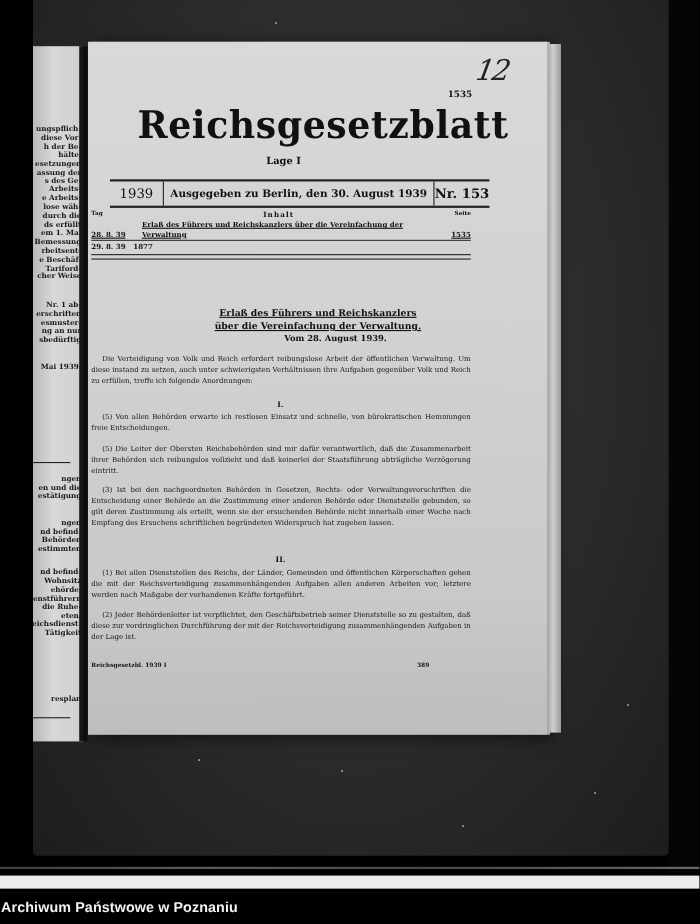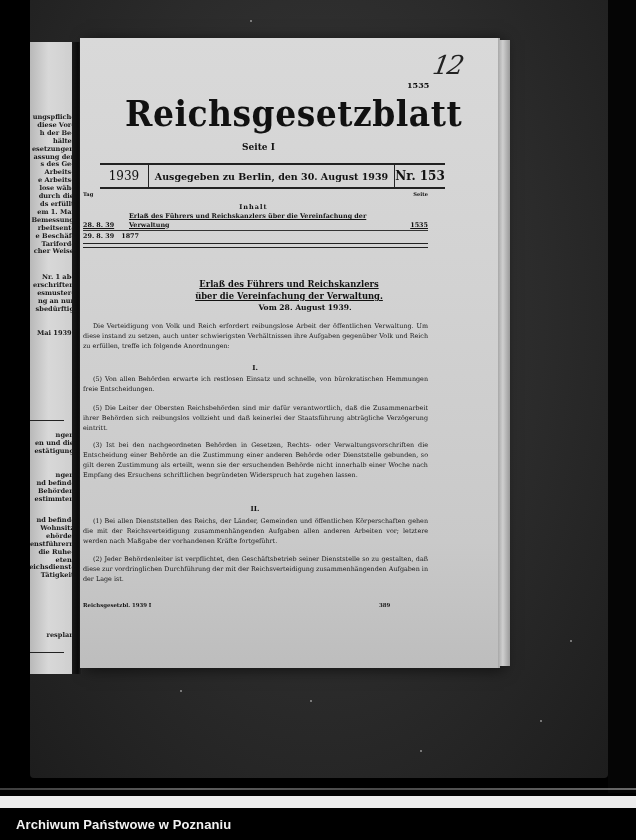--- a/index.html
+++ b/index.html
@@ -24,21 +24,21 @@
     background: linear-gradient(90deg, #666 0%, #999 30%, #777 60%, #aaa 100%);
     opacity: .6;
   }
   .white-band {
     position: absolute; left: 0; top: 796px; width: 636px; height: 12px; background: #ececec;
   }
   .caption-bar {
     position: absolute; left: 0; top: 808px; width: 636px; height: 32px; background: #000;
   }
   .caption {
-    position: absolute; left: 16px; top: 9px; color: #f2f2f2;
+    position: absolute; left: 1px; top: 9px; color: #f2f2f2;
     font-family: "Liberation Sans", sans-serif; font-size: 13px; font-weight: bold; letter-spacing: .1px;
   }
 
   
   .left-page {
     position: absolute; left: 30px; top: 42px; width: 46px; height: 632px;
     background: linear-gradient(90deg, #b9b9b9 0%, #d8d8d8 40%, #cfcfcf 100%);
     overflow: hidden;
   }
   .left-page .frag {
@@ -80,21 +80,21 @@
     position: absolute; left: 20px; top: 125px; width: 345px; height: 22px;
     border-top: 2px solid #222; border-bottom: 2px solid #222;
     display: flex; align-items: center; font-size: 10px; color: #111;
   }
   .issue-year { width: 48px; text-align: center; font-size: 12px; border-right: 1.5px solid #222; height: 100%; display: flex; align-items: center; justify-content: center; }
   .issue-date { flex: 1; text-align: center; font-weight: bold; border-right: 1.5px solid #222; height: 100%; display: flex; align-items: center; justify-content: center; font-size: 9.5px; }
   .issue-nr { width: 50px; text-align: center; font-size: 12px; font-weight: bold; }
 
   .toc { position: absolute; left: 3px; top: 153px; width: 345px; font-size: 6.4px; color: #111; }
   .toc-head { display: flex; justify-content: space-between; font-size: 5.2px; font-weight: bold; margin-bottom: 1px; }
-  .toc-head .inhalt { font-size: 6.5px; letter-spacing: 1px; margin-top: 12px; }
+  .toc-head .inhalt { font-size: 6.5px; letter-spacing: 1px; }
   .toc-row { display: flex; align-items: flex-end; margin-top: 1px; }
   .toc-row .d { width: 34px; font-weight: bold; flex-shrink: 0; }
   .toc-row .t { flex: 1; font-weight: bold; line-height: 8.5px; margin-left: 12px; }
   .toc-row .p { width: 22px; text-align: right; font-weight: bold; flex-shrink: 0; }
   .toc-row.first { border-bottom: 1px solid #333; padding-bottom: 1px; text-decoration: underline; }
   .toc-end { margin-top: 3px; height: 3px; border-top: 1.5px solid #222; border-bottom: 1.5px solid #222; }
 
   .decree-title {
     position: absolute; left: 0; top: 240px; width: 418px; text-align: center;
     font-size: 8.4px; font-weight: bold; color: #111; line-height: 12px;
@@ -171,21 +171,21 @@
       </div>
     <div class="rule" style="top:610px"></div>
     <div class="frag" style="top:590px">resplan</div>
   </div>
   <div class="spine"></div>
 
   <div class="page">
     <div class="page-num-top">1535</div>
     <div class="handwritten">12</div>
     <div class="masthead">Reichsgesetzblatt</div>
-    <div class="teil">Seite I</div>
+    <div class="teil">Lage I</div>
 
     <div class="issue-box">
       <div class="issue-year">1939</div>
       <div class="issue-date">Ausgegeben zu Berlin, den 30. August 1939</div>
       <div class="issue-nr">Nr. 153</div>
     </div>
 
     <div class="toc">
       <div class="toc-head">
         <span>Tag</span>

